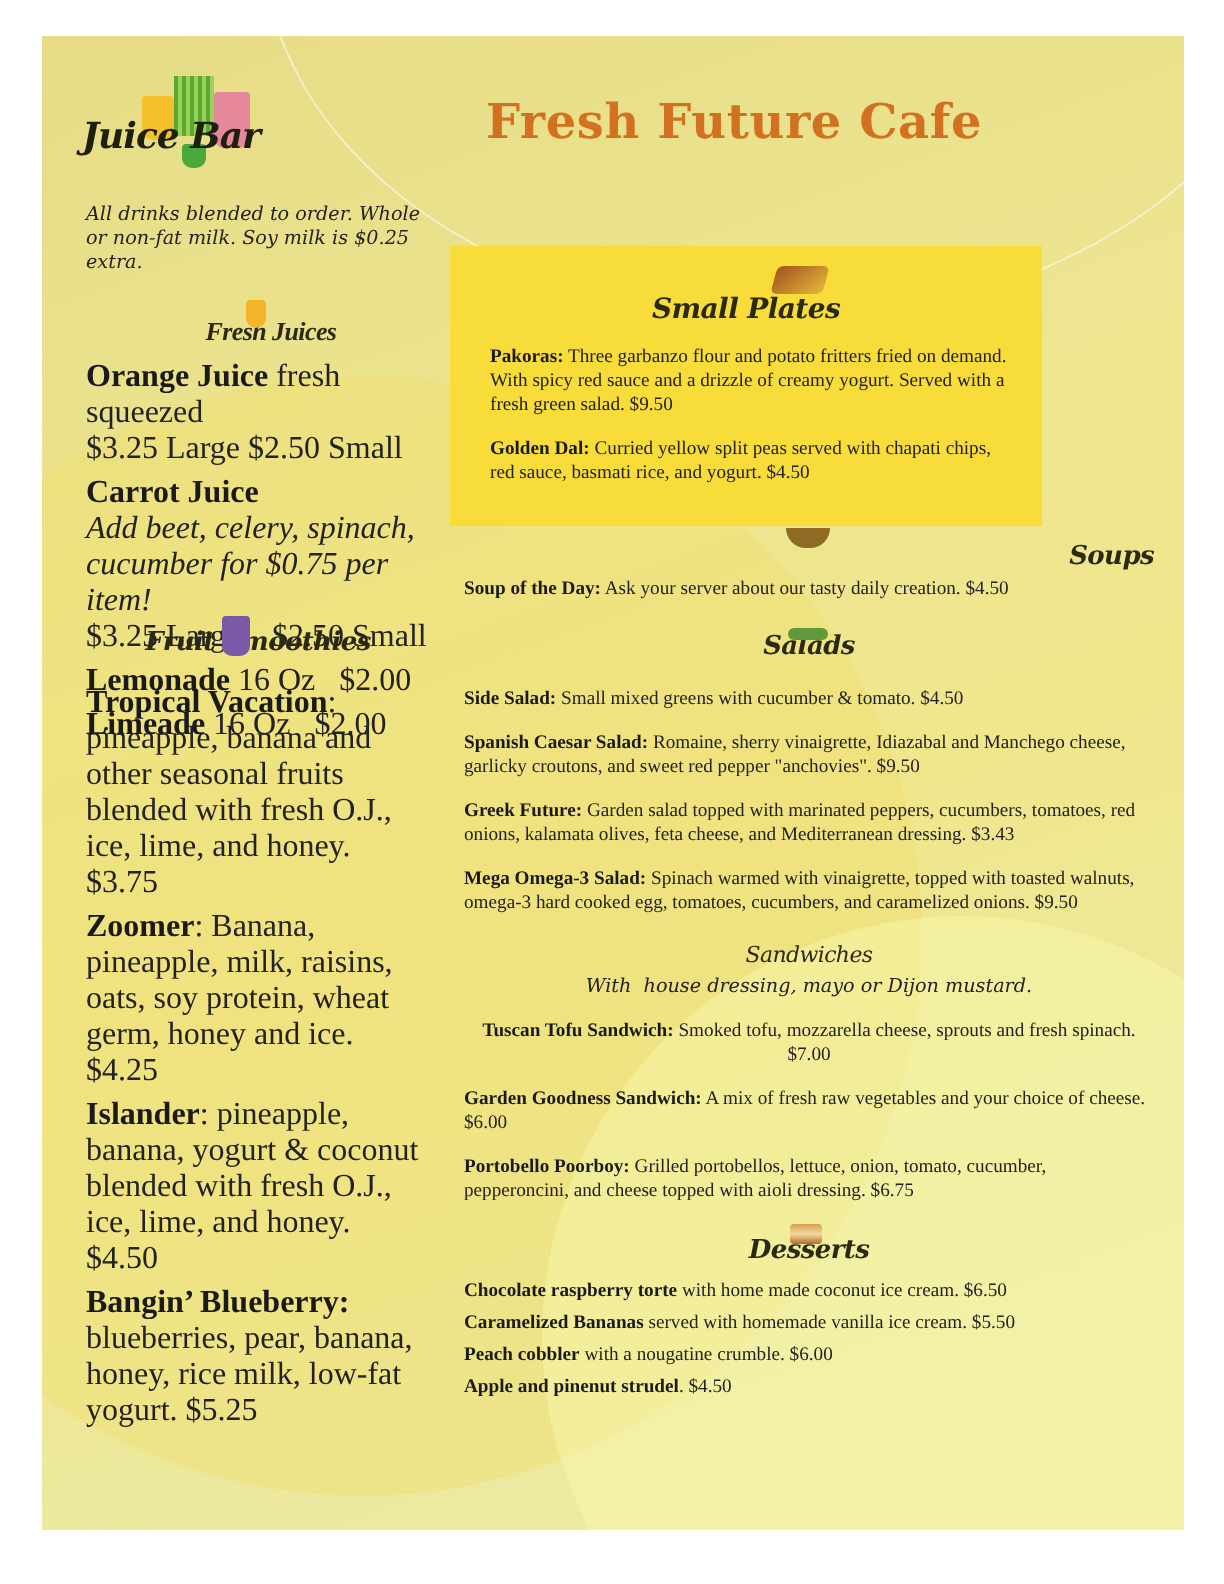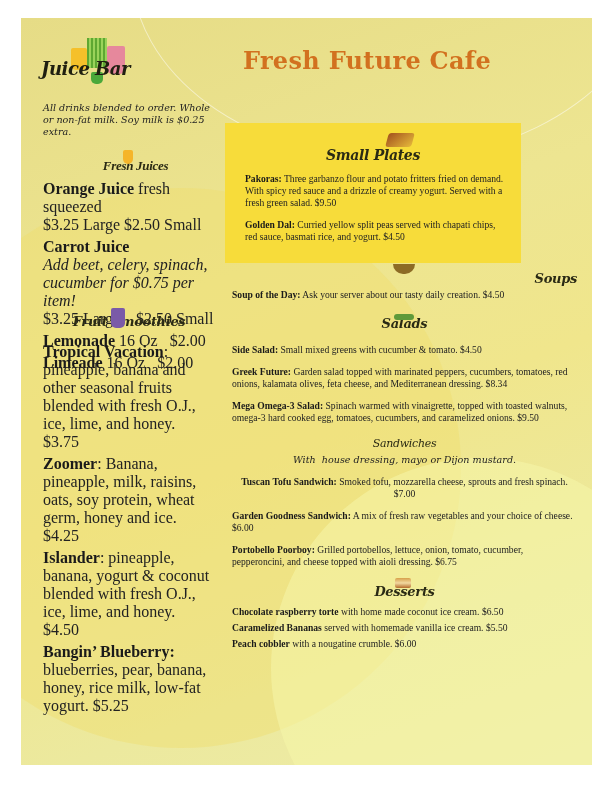--- a/index.html
+++ b/index.html
@@ -113,33 +113,35 @@
     <div style="position:relative;">
       <div class="icon-bowl" style="left:161px;top:0px;"></div>
       <div class="sec-title" style="padding-top:9px;margin-bottom:4px;text-align:right;">Soups</div>
       <div class="item"><b>Soup of the Day:</b><span> Ask your server about our tasty daily creation. $4.50</span></div>
     </div>
 
     <div style="position:relative;margin-top:14px;">
       <div style="position:absolute;left:162px;top:-4px;width:20px;height:6px;background:#5f9a3a;border-radius:3px;"></div>
       <div class="sec-title" style="margin-bottom:14px;margin-top:17px;">Salads</div>
       <div class="item" style="margin-bottom:10px;"><b>Side Salad:</b><span> Small mixed greens with cucumber &amp; tomato. $4.50</span></div>
-      <div class="item" style="margin-bottom:10px;"><b>Greek Future:</b><span> Garden salad topped with marinated peppers, cucumbers, tomatoes, red onions, kalamata olives, feta cheese, and Mediterranean dressing. $8.34</span></div>
+      <div class="item" style="margin-bottom:10px;"><b>Spanish Caesar Salad:</b><span> Romaine, sherry vinaigrette, Idiazabal and Manchego cheese, garlicky croutons, and sweet red pepper "anchovies". $9.50</span></div>
+      <div class="item" style="margin-bottom:10px;"><b>Greek Future:</b><span> Garden salad topped with marinated peppers, cucumbers, tomatoes, red onions, kalamata olives, feta cheese, and Mediterranean dressing. $3.43</span></div>
       <div class="item"><b>Mega Omega-3 Salad:</b><span> Spinach warmed with vinaigrette, topped with toasted walnuts, omega-3 hard cooked egg, tomatoes, cucumbers, and caramelized onions. $9.50</span></div>
     </div>
 
     <div style="position:relative;margin-top:14px;">
       <div class="sec-title" style="font-size:11px;font-weight:normal;margin-bottom:4px;">Sandwiches</div>
       <div class="it" style="text-align:center;white-space:pre;margin-bottom:10px;">With  house dressing, mayo or Dijon mustard.</div>
       <div class="item" style="margin-bottom:10px;text-align:center;"><b>Tuscan Tofu Sandwich:</b><span> Smoked tofu, mozzarella cheese, sprouts and fresh spinach. $7.00</span></div>
       <div class="item" style="margin-bottom:10px;"><b>Garden Goodness Sandwich:</b><span> A mix of fresh raw vegetables and your choice of cheese. $6.00</span></div>
       <div class="item"><b>Portobello Poorboy:</b><span> Grilled portobellos, lettuce, onion, tomato, cucumber, pepperoncini, and cheese topped with aioli dressing. $6.75</span></div>
     </div>
 
     <div style="position:relative;margin-top:12px;">
       <div style="position:absolute;left:163px;top:-2px;width:16px;height:10px;background:linear-gradient(#d7a04a,#f2d9a0 50%,#b56b2a);border-radius:2px;"></div>
       <div class="sec-title" style="padding-top:6px;margin-bottom:8px;">Desserts</div>
       <div class="item" style="margin-bottom:4px;"><b>Chocolate raspberry torte</b><span> with home made coconut ice cream. $6.50</span></div>
       <div class="item" style="margin-bottom:4px;"><b>Caramelized Bananas</b><span> served with homemade vanilla ice cream. $5.50</span></div>
       <div class="item" style="margin-bottom:4px;"><b>Peach cobbler</b><span> with a nougatine crumble. $6.00</span></div>
+      <div class="item"><b>Apple and pinenut strudel</b><span>. $4.50</span></div>
     </div>
   </div>
 </div>
 
 </body></html>

